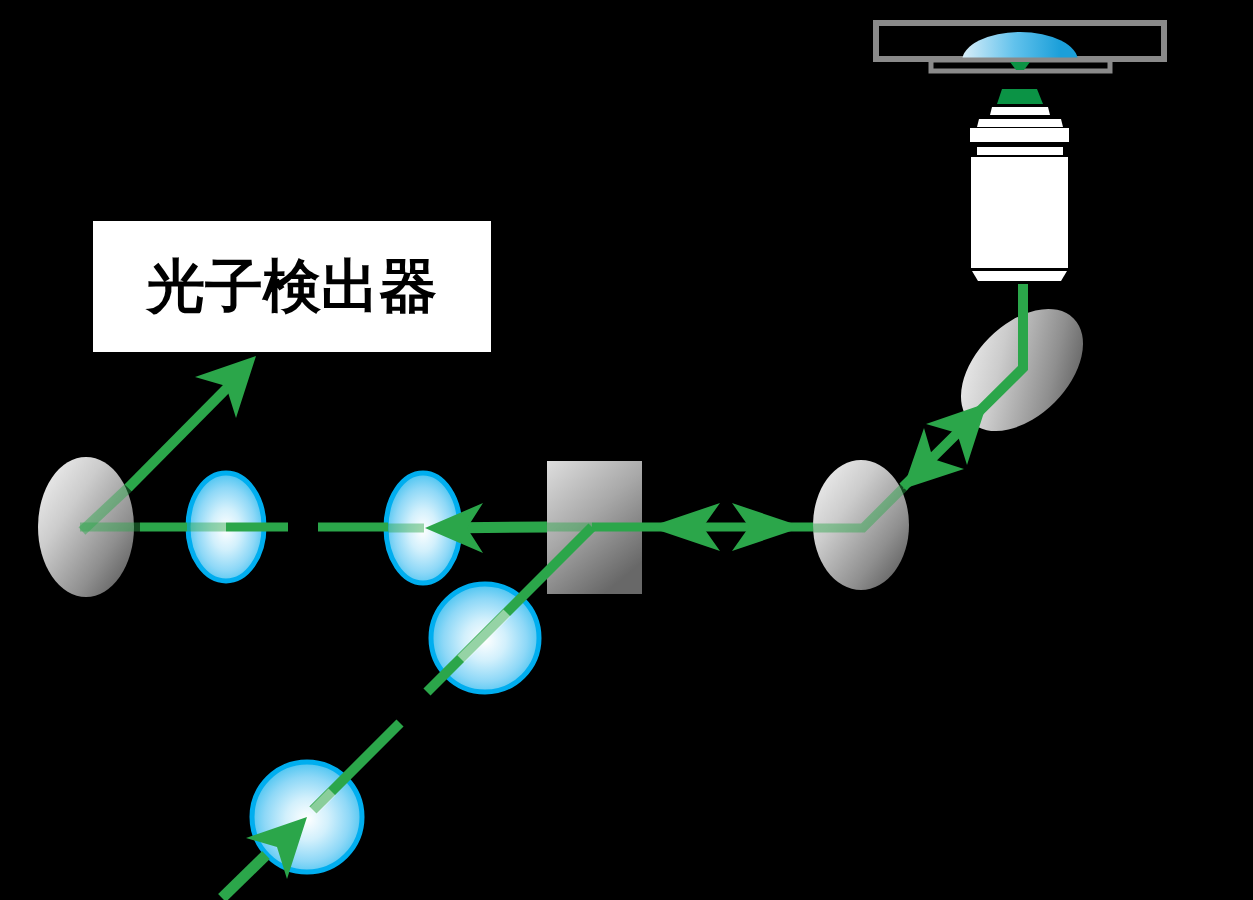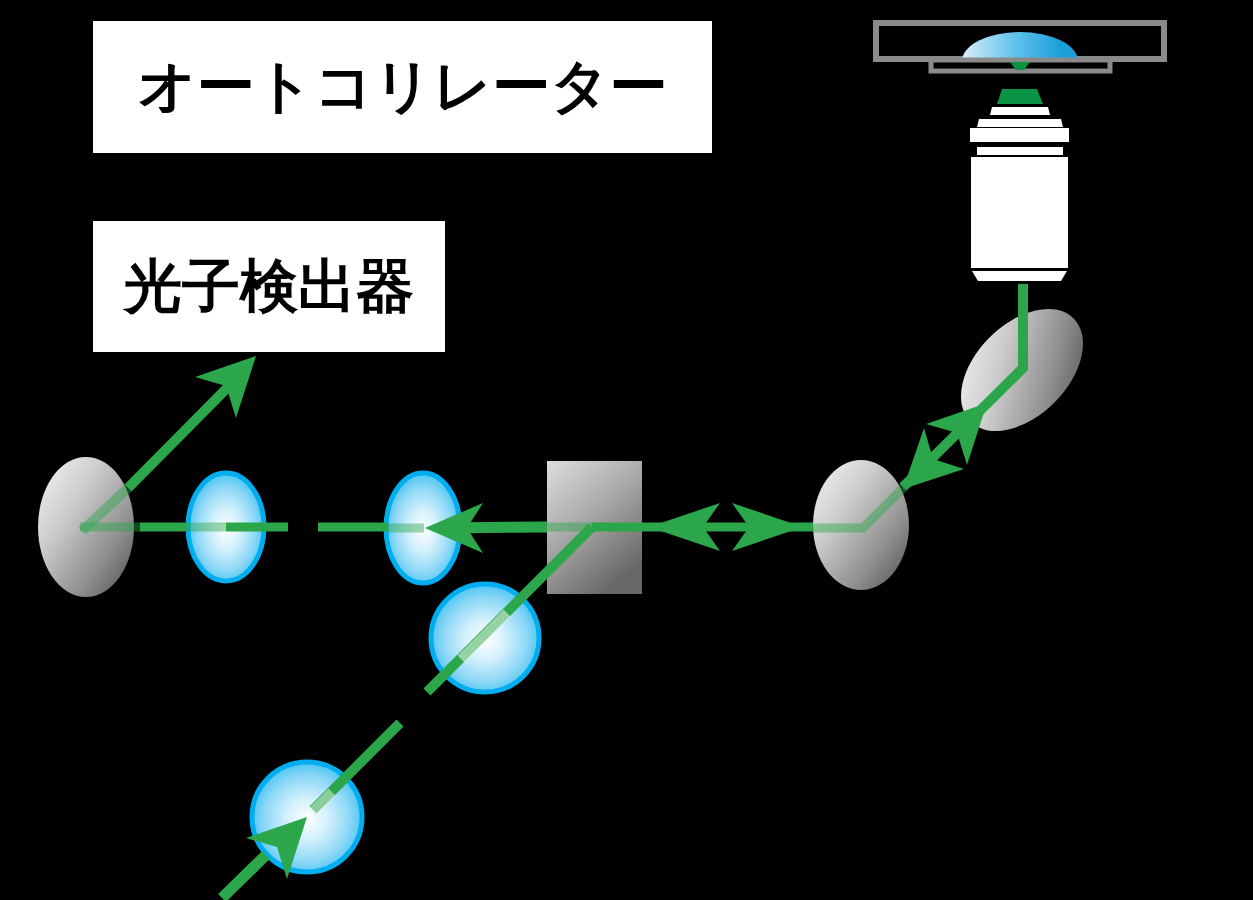--- a/index.html
+++ b/index.html
@@ -2,31 +2,28 @@
 <html><head>
 <meta charset="utf-8">
 <style>
   html,body{margin:0;padding:0;background:#000;}
   #canvas{position:relative;width:1253px;height:900px;background:#000;overflow:hidden;
           font-family:"Liberation Sans","DejaVu Sans",sans-serif;}
   .label-box{position:absolute;background:#ffffff;display:flex;align-items:center;
              justify-content:center;color:#000;font-weight:bold;font-size:58px;
              letter-spacing:0px;white-space:nowrap;}
   #label-autocorrelator{left:93px;top:21px;width:619px;height:132px;}
-  #label-photon-detector{left:93px;top:221px;width:352px;height:131px;}
+  #label-photon-detector{left:93px;top:221px;width:398px;height:131px;}
   #diagram-svg{position:absolute;left:0;top:0;width:1253px;height:900px;}
 </style>
 </head>
 <body>
 
 <div id="canvas">
 
-  <div class="label-box" id="label-autocorrelator">
-    <span>オートコリレーター</span>
-  </div>
 
   <div class="label-box" id="label-photon-detector">
     <span>光子検出器</span>
   </div>
 
   <svg id="diagram-svg" viewBox="0 0 1253 900" xmlns="http://www.w3.org/2000/svg">
     <defs>
       <linearGradient id="gMirror" x1="0" y1="0" x2="1" y2="1">
         <stop offset="0" stop-color="#f6f6f6"></stop>
         <stop offset="0.35" stop-color="#cccccc"></stop>

